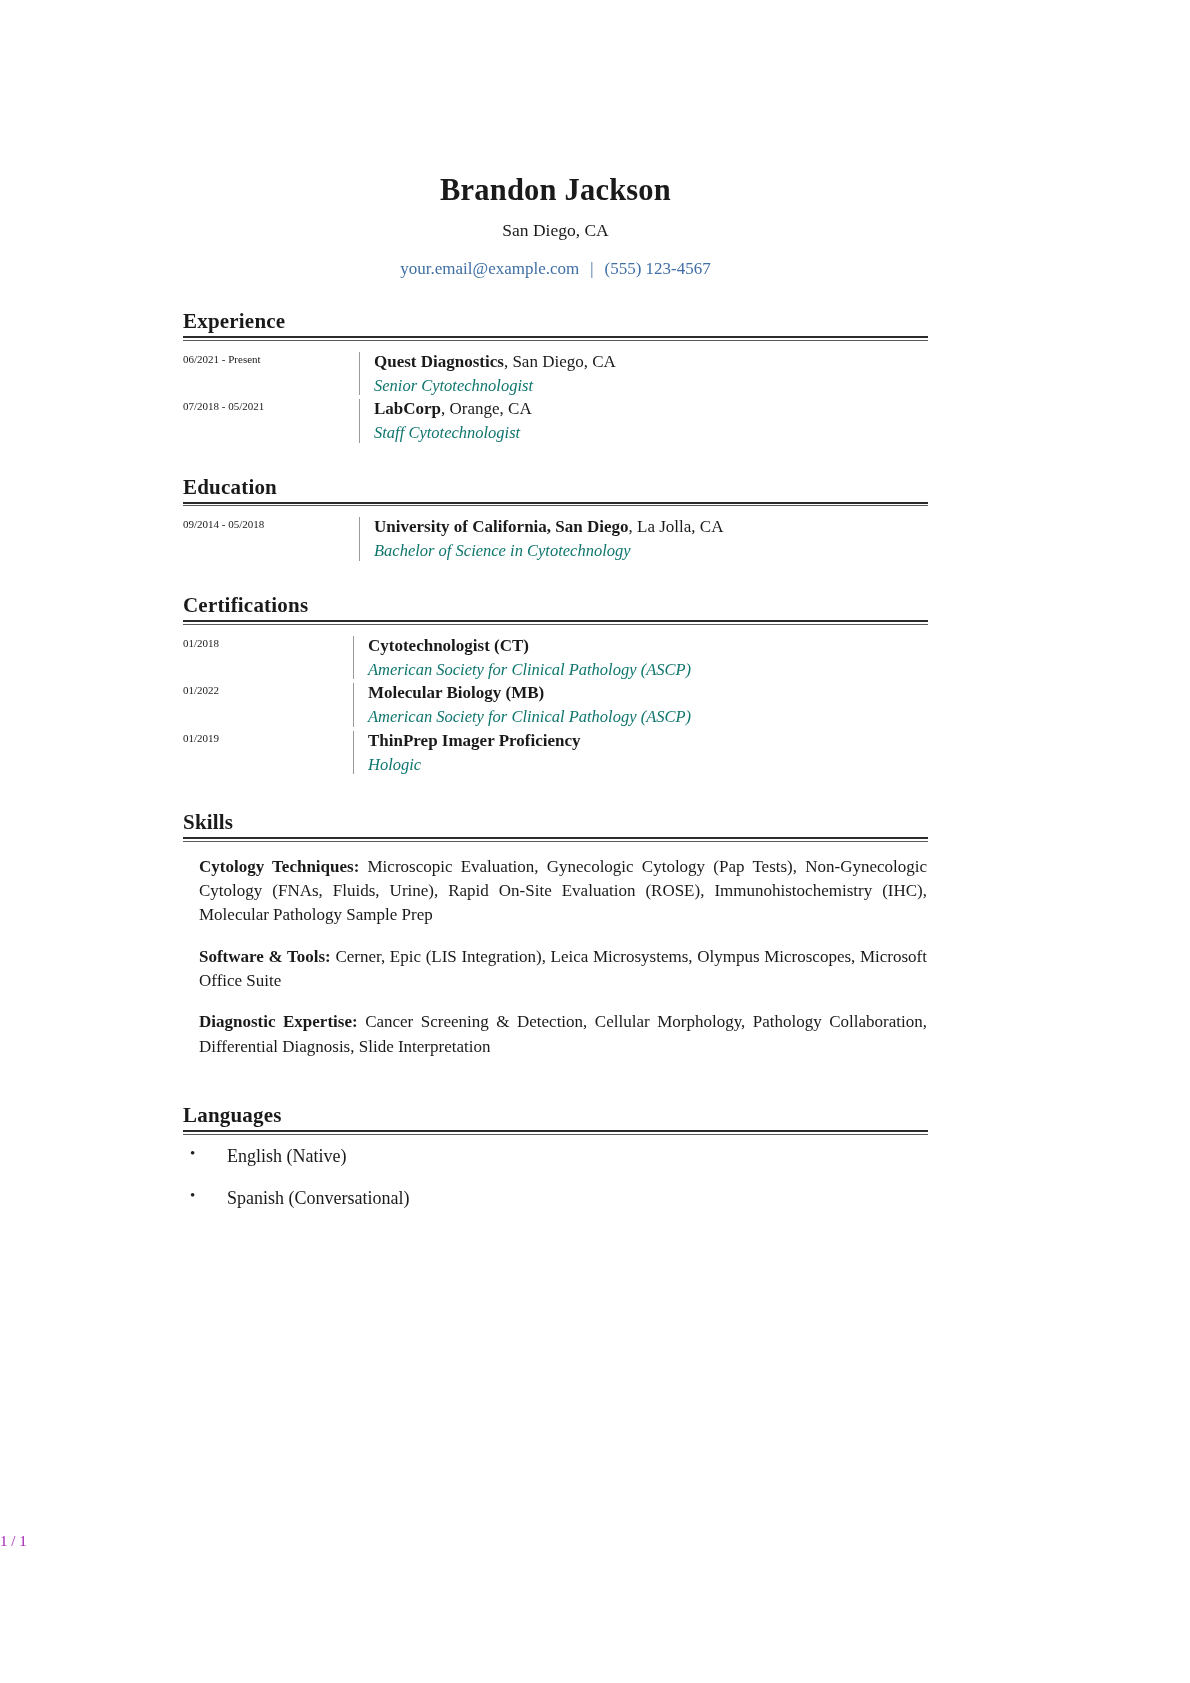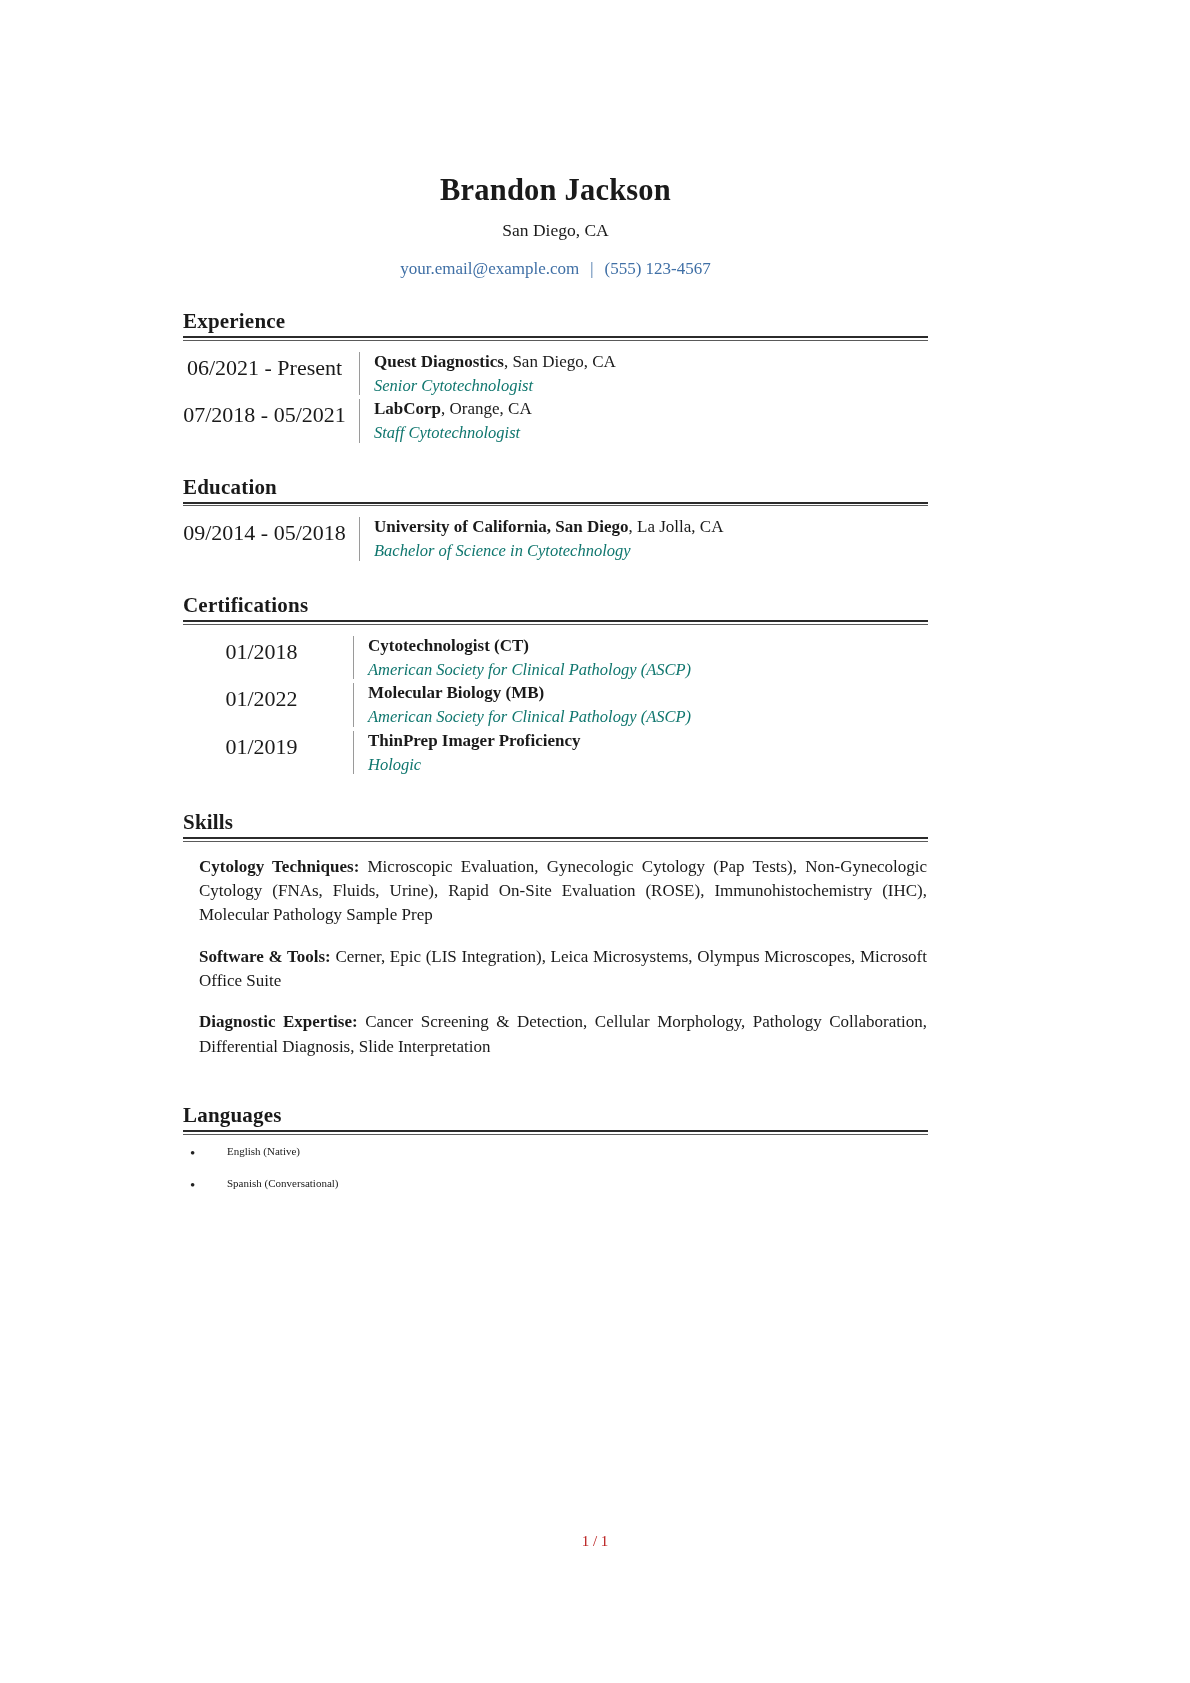--- a/index.html
+++ b/index.html
@@ -84,22 +84,22 @@
   
   .entries { width: 100%; }
   .entry {
     display: flex;
     align-items: stretch;
     margin-bottom: 0px;
   }
   .entry .date {
     width: 176px;
     min-width: 176px;
-    text-align: center;
-    font-size: 22px;
+    text-align: left;
+    font-size: 11px;
     line-height: 1.45;
     padding-top: 2px;
     padding-right: 13px;
     box-sizing: border-box;
     white-space: nowrap;
   }
   .entry .bar {
     width: 1px;
     background: #9a9a9a;
     margin: 2px 0 2px 0;
@@ -139,43 +139,43 @@
   .skill-p:last-child { margin-bottom: 0; }
   .skill-p .cat { font-weight: bold; }
 
   
   .lang-list {
     list-style: none;
     margin: 4px 0 0 0;
     padding: 0;
   }
   .lang-list li {
-    font-size: 11px;
+    font-size: 18px;
     line-height: 1.4;
     padding: 0 0 17px 44px;
     position: relative;
   }
   .lang-list li::before {
     content: "\2022";
     position: absolute;
     left: 7px;
     top: -1px;
     font-size: 15px;
     color: #222;
   }
 
   
   .footer {
     position: absolute;
     left: 0;
     top: 1533px;
     width: 1190px;
-    text-align: center;
+    text-align: left;
     font-size: 15px;
-    color: #b91c1c;
+    color: #a21caf;
   }
   .section.languages { margin-top: 44px; }
   .section.skills-sec { margin-top: 34px; }
 </style>
 </head>
 <body>
 
 <div class="page">
   <div class="content">
 

